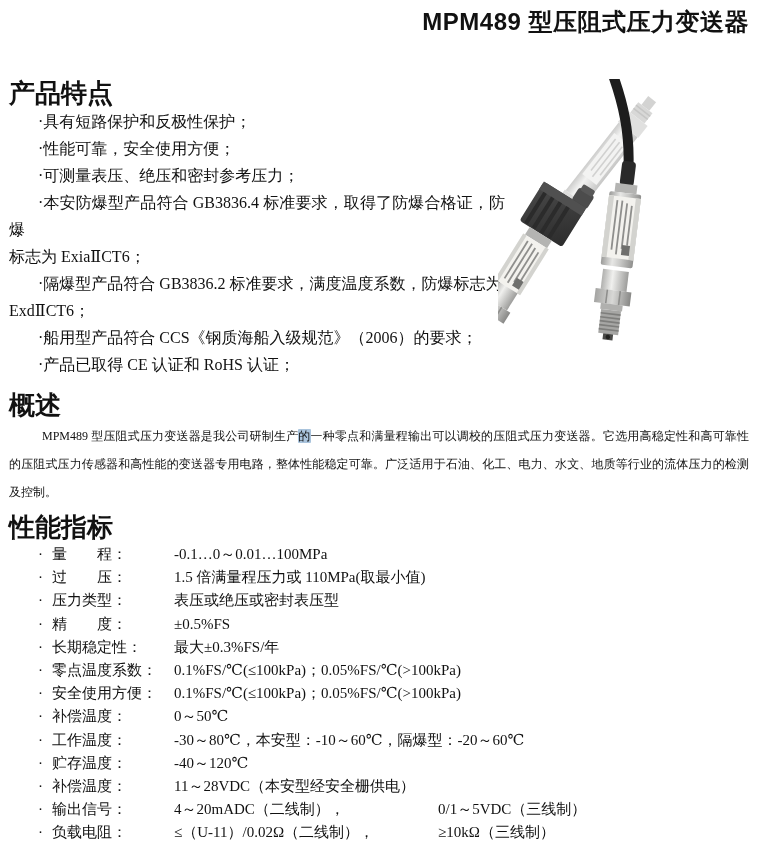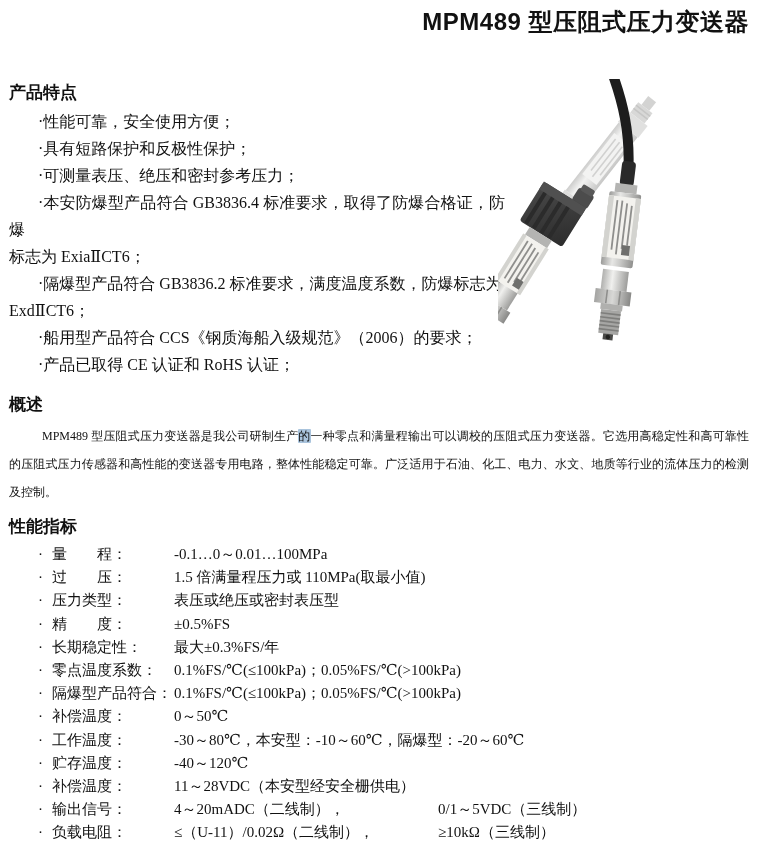--- a/index.html
+++ b/index.html
@@ -1,21 +1,21 @@
 <!DOCTYPE html>
 <html><head>
 <meta charset="utf-8">
 <style>
   html,body{margin:0;padding:0;background:#ffffff;width:758px;height:852px;overflow:hidden;}
   body{font-family:"Liberation Serif","DejaVu Serif",serif;color:#111;}
   .page{position:relative;width:758px;height:852px;padding:0 9px;box-sizing:border-box;}
   .doc-title{font-family:"Liberation Sans","DejaVu Sans",sans-serif;font-weight:bold;
     font-size:24px;line-height:32px;text-align:right;margin:6px 0 0 0;letter-spacing:.5px;}
   h2{font-family:"Liberation Sans","DejaVu Sans",sans-serif;font-weight:bold;
-    font-size:17px;line-height:22px;margin:0;}
+    font-size:26px;line-height:22px;margin:0;}
   #h-features{margin-top:44px;}
   #h-overview{margin-top:16px;}
   #h-specs{margin-top:10px;}
   .features{width:496px;margin-top:4px;}
   .feature{margin:0;font-size:16px;line-height:27px;text-indent:29px;
     white-space:pre-line;text-align:justify;}
   .overview-para{margin:6px 0 4px 0;font-size:12px;line-height:28px;text-indent:33px;
     text-align:justify;width:740px;}
   .hl{border-radius:1px;}
   .specs{margin-top:5px;}
@@ -135,22 +135,22 @@
           <rect x="-9" y="115" width="18" height="1.6" fill="#7e7e7c"></rect>
           <rect x="-9" y="119" width="18" height="1.6" fill="#7e7e7c"></rect>
         <rect x="-4" y="124" width="8" height="6" fill="#4a4a48"></rect>
         <circle cx="0" cy="127" r="1.8" fill="#222220"></circle>
       </g>
     </svg>
   </div>
 
   <h2 id="h-features">产品特点</h2>
   <div class="features">
+    <p class="feature">·具有短路保护和反极性保护；</p>
     <p class="feature">·性能可靠，安全使用方便；</p>
-    <p class="feature">·具有短路保护和反极性保护；</p>
     <p class="feature">·可测量表压、绝压和密封参考压力；</p>
     <p class="feature">·本安防爆型产品符合 GB3836.4 标准要求，取得了防爆合格证，防爆
 标志为 ExiaⅡCT6；</p>
     <p class="feature">·隔爆型产品符合 GB3836.2 标准要求，满度温度系数，防爆标志为
 ExdⅡCT6；</p>
     <p class="feature">·船用型产品符合 CCS《钢质海船入级规范》（2006）的要求；</p>
     <p class="feature">·产品已取得 CE 认证和 RoHS 认证；</p>
   </div>
 
   <h2 id="h-overview">概述</h2>
@@ -183,21 +183,21 @@
         <span class="spec-label">长期稳定性：</span>
         <span class="spec-value">最大±0.3%FS/年</span>
       </div>
     <div class="spec-row">
         <span class="spec-bullet">·</span>
         <span class="spec-label">零点温度系数：</span>
         <span class="spec-value">0.1%FS/℃(≤100kPa)；0.05%FS/℃(&gt;100kPa)</span>
       </div>
     <div class="spec-row">
         <span class="spec-bullet">·</span>
-        <span class="spec-label">隔爆型产品符合：</span>
+        <span class="spec-label">安全使用方便：</span>
         <span class="spec-value">0.1%FS/℃(≤100kPa)；0.05%FS/℃(&gt;100kPa)</span>
       </div>
     <div class="spec-row">
         <span class="spec-bullet">·</span>
         <span class="spec-label">补偿温度：</span>
         <span class="spec-value">0～50℃</span>
       </div>
     <div class="spec-row">
         <span class="spec-bullet">·</span>
         <span class="spec-label">工作温度：</span>

